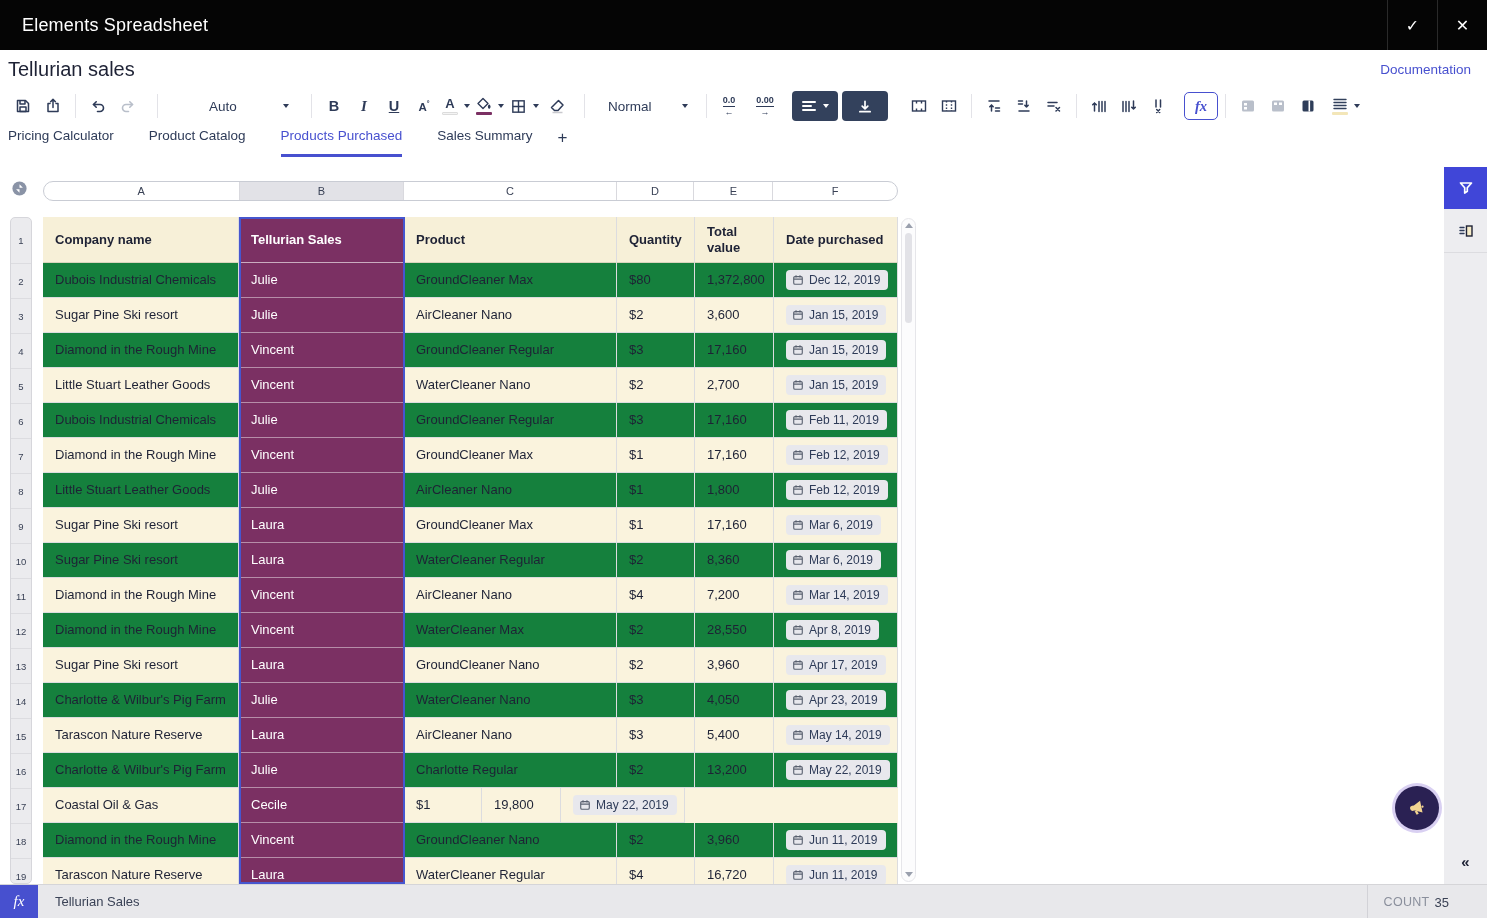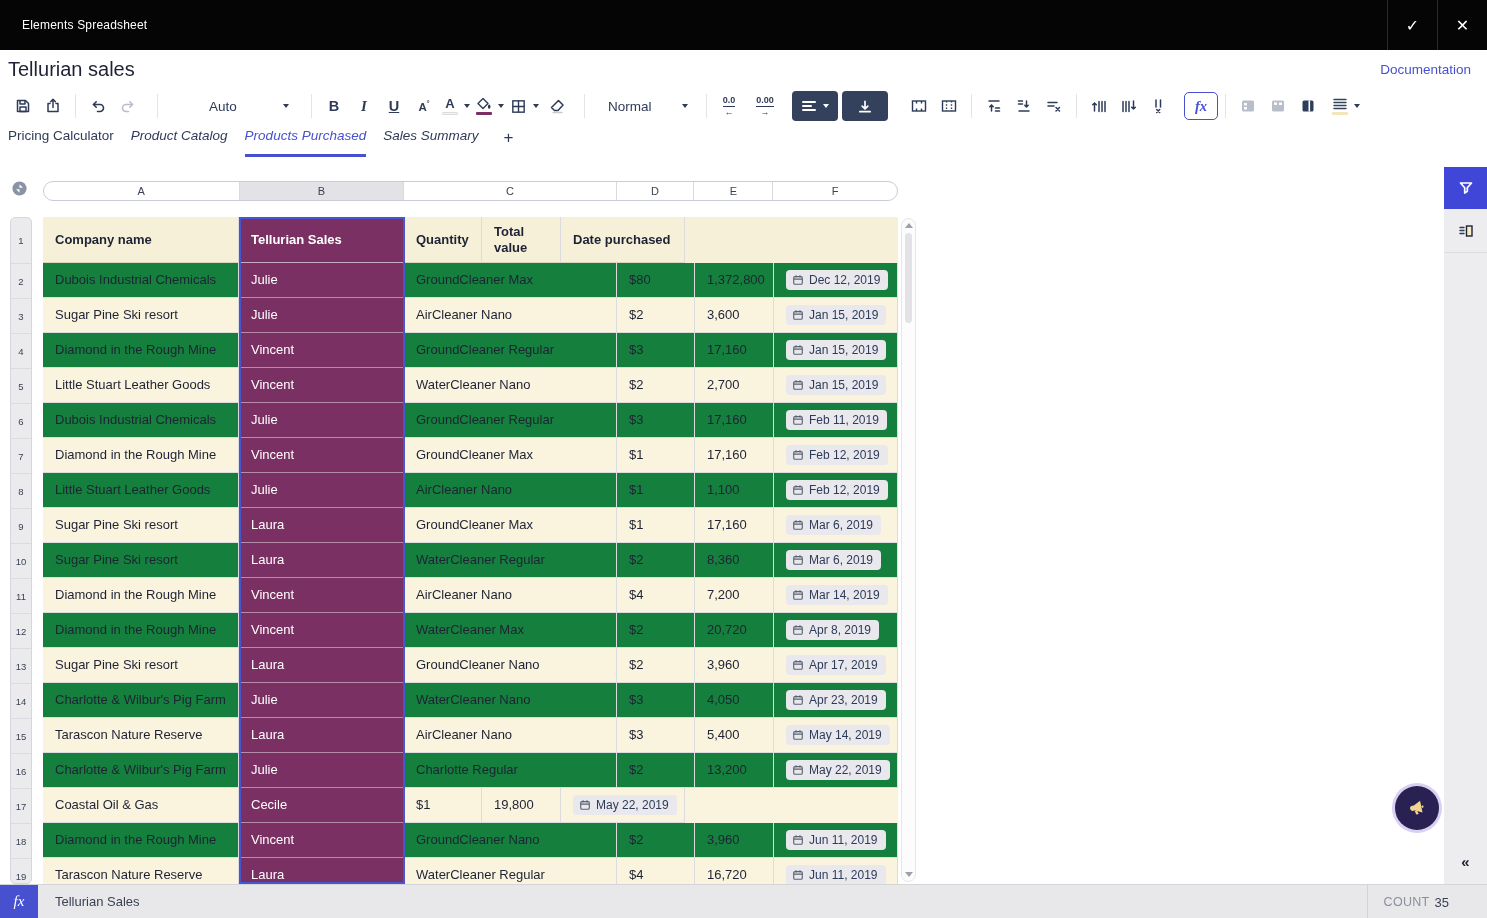--- a/index.html
+++ b/index.html
@@ -1,21 +1,21 @@
 <!DOCTYPE html>
 <html><head>
 <meta charset="utf-8">
 <style>
   * { margin:0; padding:0; box-sizing:border-box; }
   html,body { width:1487px; height:918px; font-family:"Liberation Sans", sans-serif; background:#fff; overflow:hidden; }
   .app { position:relative; width:1487px; height:918px; background:#fff; }
 
   
   .topbar { position:absolute; left:0; top:0; width:1487px; height:50px; background:#050505; display:flex; align-items:center; }
-  .topbar-title { color:#fff; font-size:12px; margin-left:22px; letter-spacing:.2px; }
+  .topbar-title { color:#fff; font-size:18px; margin-left:22px; letter-spacing:.2px; }
   .topbar-actions { position:absolute; right:0; top:0; height:50px; display:flex; }
   .win-btn { width:50px; height:50px; display:flex; align-items:center; justify-content:center; color:#fff; font-size:16px; border-left:1px solid #2a2a2a; cursor:pointer; }
 
   
   .titlebar { position:absolute; left:0; top:50px; width:1487px; height:38px; display:flex; align-items:center; }
   .doc-title { font-size:20px; font-weight:500; color:#1e2235; margin-left:8px; }
   .doc-link { position:absolute; right:16px; font-size:13.5px; color:#4750cf; cursor:pointer; }
 
   
   .toolbar { position:absolute; left:0; top:88px; width:1487px; height:36px; display:flex; align-items:center; color:#2e3b58; }
@@ -36,21 +36,21 @@
   .bar-cream { background:#f3e6b8; }
   .tb-active { background:#33415c; width:46px; justify-content:center; }
   .tb-active .caret { border-top-color:#fff; }
   .tb-fx { border:1.5px solid #4750cf; border-radius:5px; width:34px; height:28px; color:#4750cf; font-style:italic; font-family:"Liberation Serif", serif; font-size:14.5px; font-weight:600; }
   .dec { font-size:9px; font-weight:700; color:#2e3b58; border-bottom:1.2px solid #2e3b58; padding-bottom:1px; }
   .dec-arr { font-size:9px; line-height:1; margin-top:1px; }
 
   
   .tabbar { position:absolute; left:0; top:124px; width:1487px; height:33px; display:flex; align-items:flex-end; }
   .tab { font-size:13.5px; color:#2e3b58; padding:0 0 11px 0; margin-left:8px; margin-right:11px; cursor:pointer; border-bottom:3px solid transparent; }
-  .tab + .tab { margin-left:6px;font-style:italic; }
+  .tab + .tab { margin-left:24px; }
   .tab.active { color:#4750cf; border-bottom-color:#4750cf; }
   .tab-add { font-size:17px; color:#2e3b58; padding:0 6px 9px 6px; margin-left:8px; cursor:pointer; }
 
   
   .selall { position:absolute; left:11px; top:180px; cursor:pointer; }
   .colheads { position:absolute; left:43px; top:181px; width:855px; height:20px; display:flex; background:#fff; border:1px solid #c9ccd4; border-radius:10px; overflow:hidden; }
   .colhead { height:100%; display:flex; align-items:center; justify-content:center; font-size:11px; color:#3a4256; border-right:1px solid #d9d9de; cursor:pointer; }
   .colhead:last-child { border-right:none; }
   .colhead.sel { background:#e2e2e7; }
   .w0{width:196px}.w1{width:165px}.w2{width:213px}.w3{width:78px}.w4{width:79px}.w5{width:124px}
@@ -331,20 +331,21 @@
 
   <div class="rownums">
     <div class="rnum" style="height:46px">1</div>
     <div id="rownums-body" style="display:contents"><div class="rnum" style="height: 35px;">2</div><div class="rnum" style="height: 35px;">3</div><div class="rnum" style="height: 35px;">4</div><div class="rnum" style="height: 35px;">5</div><div class="rnum" style="height: 35px;">6</div><div class="rnum" style="height: 35px;">7</div><div class="rnum" style="height: 35px;">8</div><div class="rnum" style="height: 35px;">9</div><div class="rnum" style="height: 35px;">10</div><div class="rnum" style="height: 35px;">11</div><div class="rnum" style="height: 35px;">12</div><div class="rnum" style="height: 35px;">13</div><div class="rnum" style="height: 35px;">14</div><div class="rnum" style="height: 35px;">15</div><div class="rnum" style="height: 35px;">16</div><div class="rnum" style="height: 35px;">17</div><div class="rnum" style="height: 35px;">18</div><div class="rnum" style="height: 35px;">19</div></div>
   </div>
 
   <div class="grid">
     <div class="trow thead">
       <div class="cell w0">Company name</div>
       <div class="cell w1 seller">Tellurian Sales</div>
+      <div class="cell w2">Product</div>
       <div class="cell w3">Quantity</div>
       <div class="cell w4">Total value</div>
       <div class="cell w5">Date purchased</div>
     </div>
     <div id="grid-body" style="display:contents">
     <div class="trow white">
       <div class="cell w0">Dubois Industrial Chemicals</div>
       <div class="cell w1 seller">Julie</div>
       <div class="cell w2">GroundCleaner Max</div>
       <div class="cell w3">$80</div>
@@ -443,21 +444,21 @@
           <span class="datechip-text">Feb 12, 2019</span>
         </span>
       </div>
     </div>
   
     <div class="trow white">
       <div class="cell w0">Little Stuart Leather Goods</div>
       <div class="cell w1 seller">Julie</div>
       <div class="cell w2">AirCleaner Nano</div>
       <div class="cell w3">$1</div>
-      <div class="cell w4">1,100</div>
+      <div class="cell w4">1,800</div>
       <div class="cell w5">
         <span class="datechip">
           <svg width="12" height="12" viewBox="0 0 14 14" fill="none" stroke="#5a6170" stroke-width="1.3">
                 <rect x="2" y="3" width="10" height="9" rx="1.5"></rect>
                 <path d="M4.7 1.5v2.5M9.3 1.5v2.5M2 6h10"></path>
               </svg>
           <span class="datechip-text">Feb 12, 2019</span>
         </span>
       </div>
     </div>
@@ -511,21 +512,21 @@
           <span class="datechip-text">Mar 14, 2019</span>
         </span>
       </div>
     </div>
   
     <div class="trow white">
       <div class="cell w0">Diamond in the Rough Mine</div>
       <div class="cell w1 seller">Vincent</div>
       <div class="cell w2">WaterCleaner Max</div>
       <div class="cell w3">$2</div>
-      <div class="cell w4">20,720</div>
+      <div class="cell w4">28,550</div>
       <div class="cell w5">
         <span class="datechip">
           <svg width="12" height="12" viewBox="0 0 14 14" fill="none" stroke="#5a6170" stroke-width="1.3">
                 <rect x="2" y="3" width="10" height="9" rx="1.5"></rect>
                 <path d="M4.7 1.5v2.5M9.3 1.5v2.5M2 6h10"></path>
               </svg>
           <span class="datechip-text">Apr 8, 2019</span>
         </span>
       </div>
     </div>

